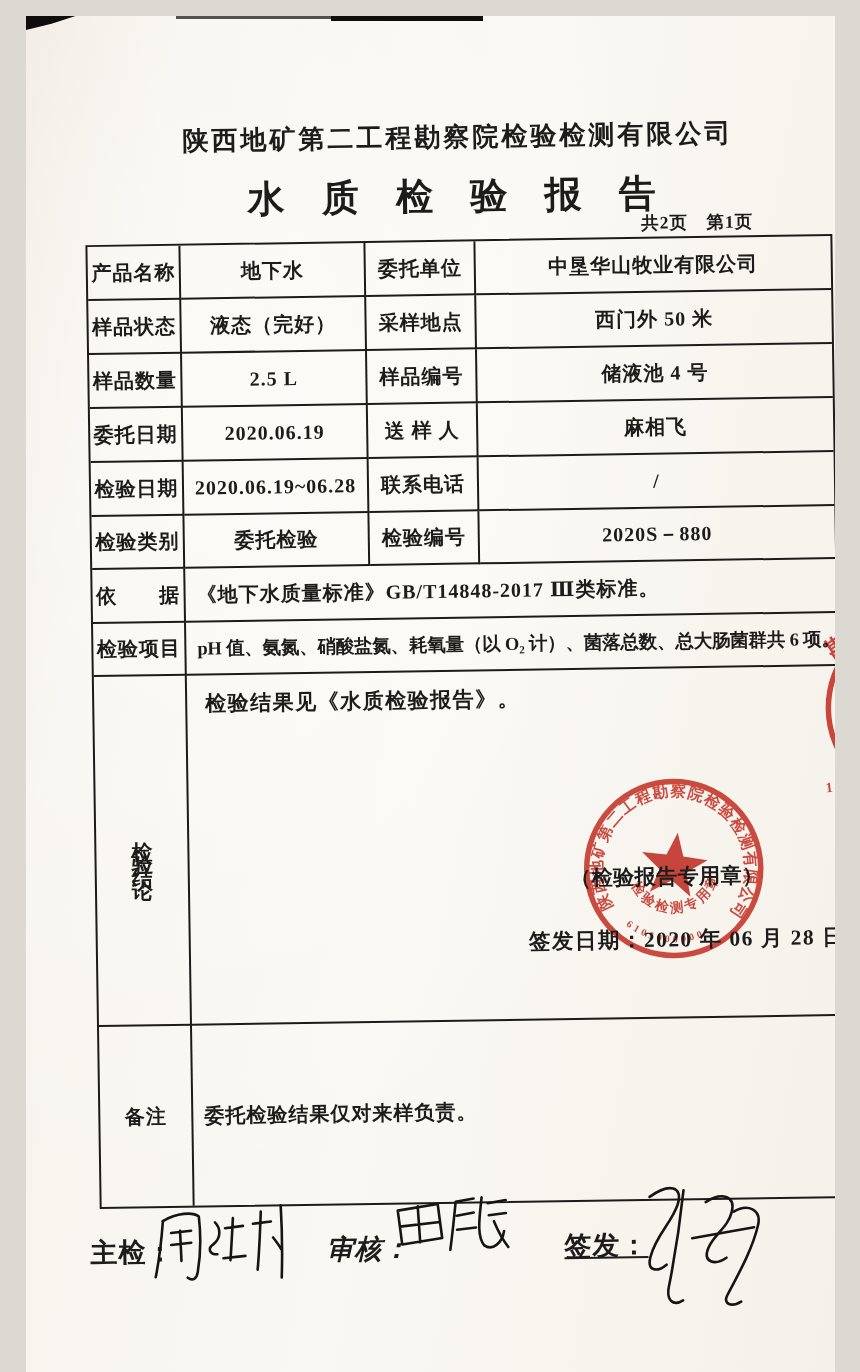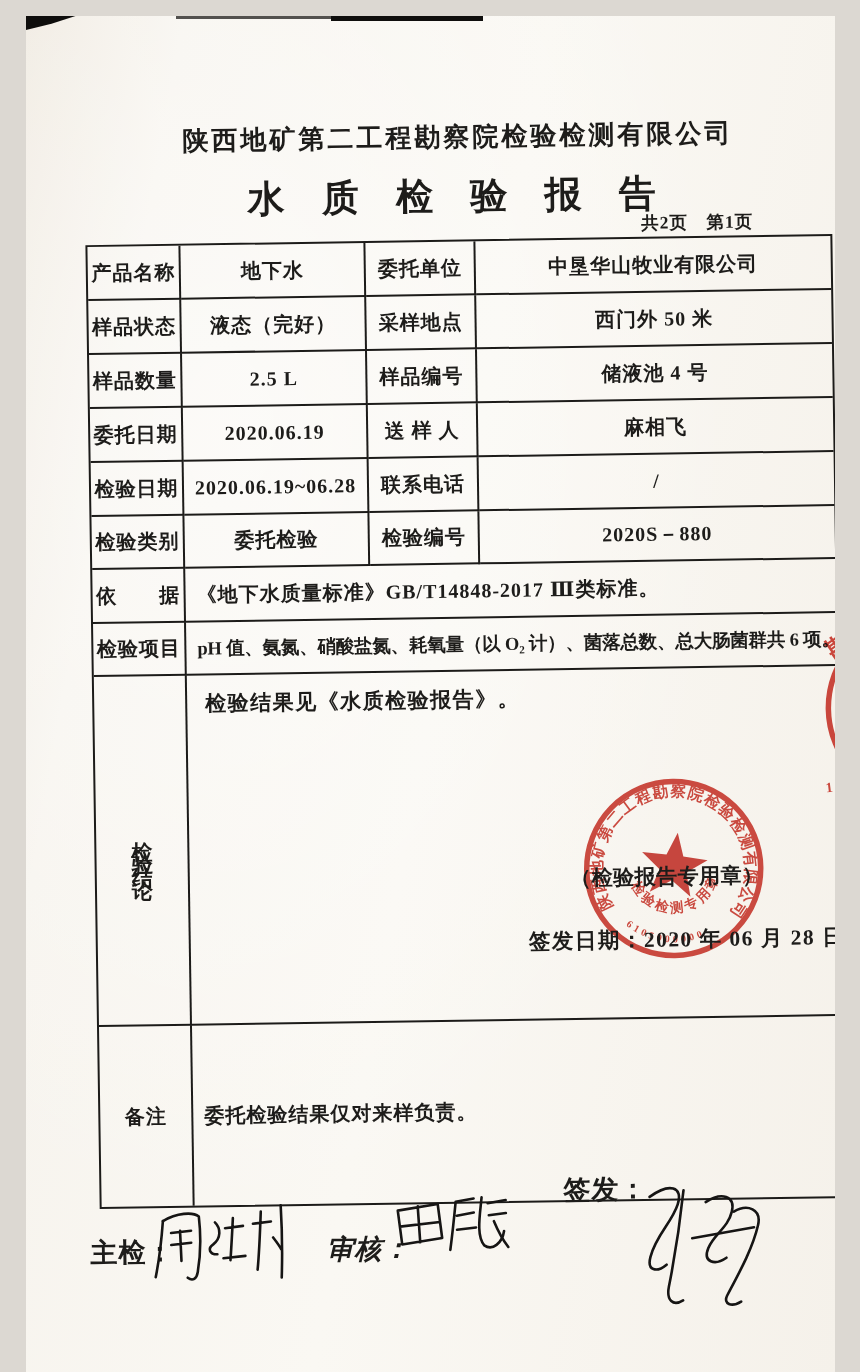--- a/index.html
+++ b/index.html
@@ -177,21 +177,21 @@
     </svg>
 
     <div class="signoff-label" style="left:282px;top:1220px;font-style:italic;">审核：</div>
     <svg class="sig" style="left:342px;top:1178px;" width="140" height="78" viewBox="0 0 140 78">
       <path d="M12,22 L52,16 L56,50 L16,56 L12,22 M32,18 L34,54 M14,38 L54,34"></path>
       <path d="M70,14 C68,32 66,48 64,62 M70,14 L88,11 M71,28 L88,25 M71,42 L90,40"></path>
       <path d="M96,10 C94,28 90,48 98,58 C106,64 116,56 118,44"></path>
       <path d="M102,16 L120,13 M103,28 L120,26 M108,34 C112,44 116,52 122,60"></path>
     </svg>
 
-    <div class="signoff-label" style="left:520px;top:1164px;">签发：</div>
+    <div class="signoff-label" style="left:520px;top:1220px;text-decoration:underline;">签发：</div>
     <svg class="sig" style="left:578px;top:1162px;" width="170" height="150" viewBox="0 0 170 150">
       <path d="M28,28 C48,14 62,18 56,36 C50,54 34,66 28,88 C24,102 34,104 44,96"></path>
       <path d="M62,22 C58,55 52,90 46,118 C43,132 50,138 60,132"></path>
       <path d="M84,34 C100,24 114,28 110,44 C106,60 92,66 86,80 C80,94 92,98 104,90"></path>
       <path d="M112,44 C126,36 140,42 136,58 C130,82 116,106 104,128 C100,136 108,140 118,134"></path>
       <path d="M70,70 L132,60"></path>
     </svg>
 
   </div>
 </div>

